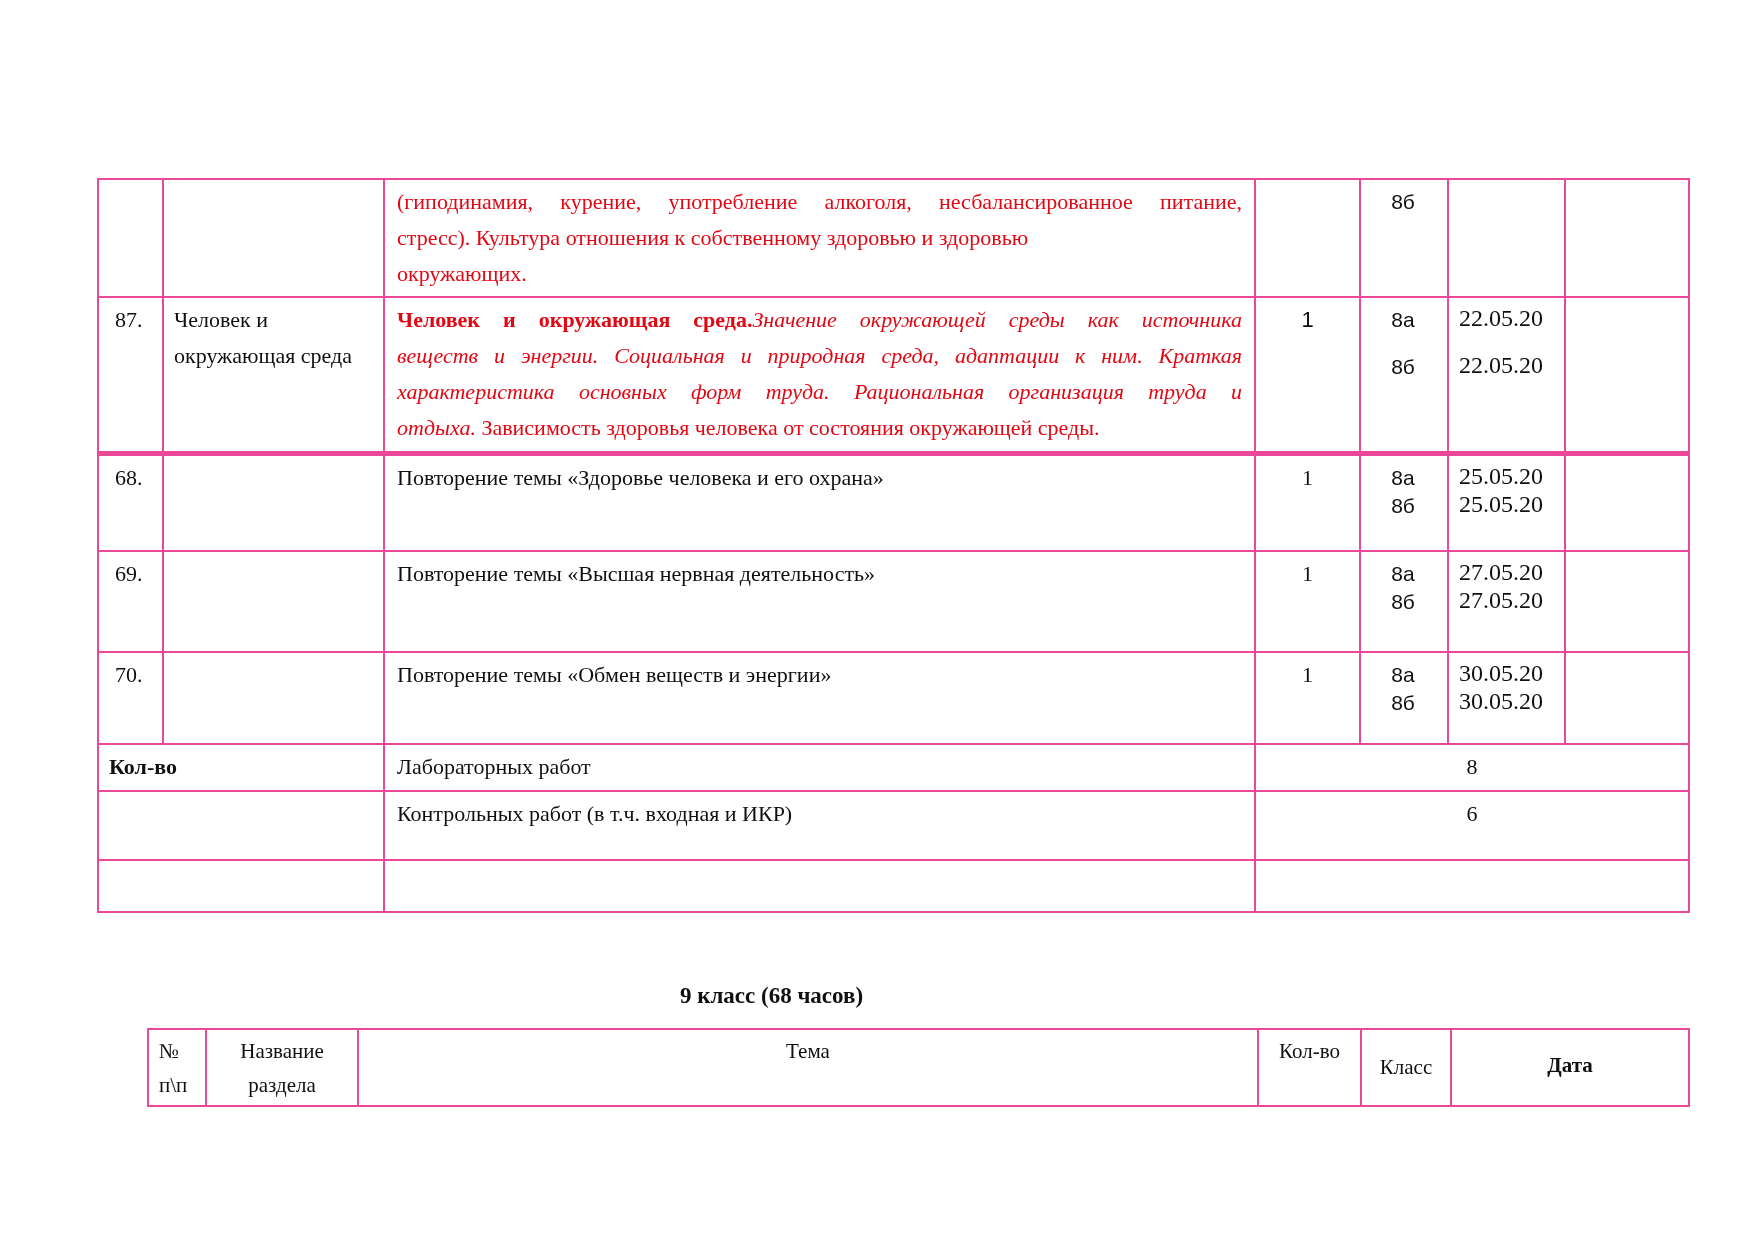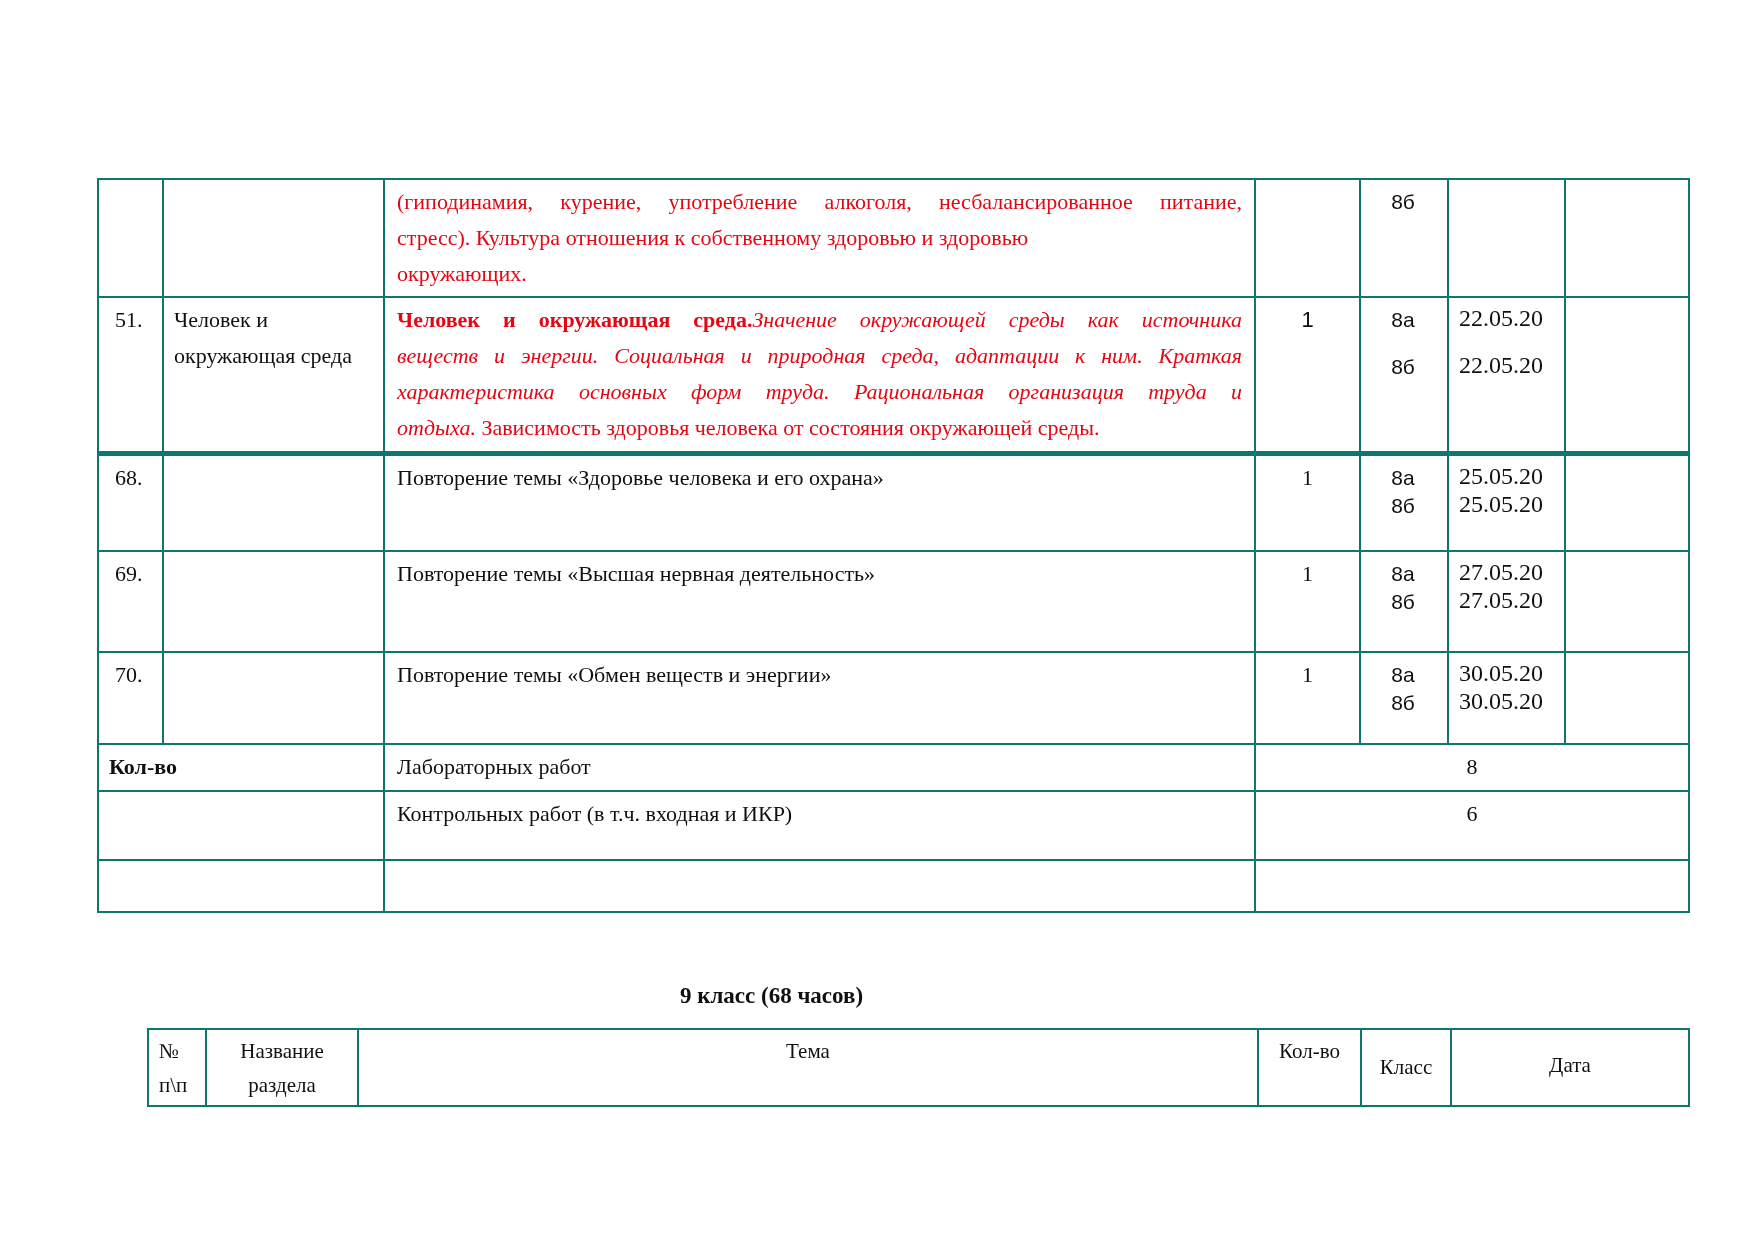--- a/index.html
+++ b/index.html
@@ -3,21 +3,21 @@
 <meta charset="utf-8">
 <style>
   html,body { margin:0; padding:0; background:#ffffff; }
   .page {
     position:relative; width:1755px; height:1240px; background:#ffffff;
     font-family:"Liberation Serif","DejaVu Serif",serif; color:#101010;
     overflow:hidden;
   }
   table { border-collapse:collapse; table-layout:fixed; }
   td {
-    border:2px solid #0f766e; vertical-align:top; padding:4px 10px 2px 10px;
+    border:2px solid #ec4899; vertical-align:top; padding:4px 10px 2px 10px;
     font-size:22px; line-height:36px; overflow:hidden;
   }
   .tbl-top { position:absolute; left:97px; top:178px; width:1591px; }
   .tbl-bottom { position:absolute; left:147px; top:1028px; width:1541px; }
   .num-cell { padding-left:16px; }
   .red { color:#e30613; }
   .bold { font-weight:bold; }
   .ital { font-style:italic; }
   .topic-cell { padding-left:12px; padding-right:12px; }
   .jline { text-align:justify; text-align-last:justify; }
@@ -29,21 +29,21 @@
   .gap-top { margin-top:19px; }
   .section-end td { border-bottom-width:5px; }
   .sum-label { font-weight:bold; }
   .sum-value { text-align:center; font-size:22px; }
   .title {
     position:absolute; left:84px; top:983px; width:1375px; text-align:center;
     font-size:23px; font-weight:bold;
   }
   .hdr { font-size:21px; line-height:34px; }
   .hdr-pad-mid { padding-top:20px; }
-  .hdr-pad-date { padding-top:18px; }
+  .hdr-pad-date { padding-top:18px;font-weight:bold; }
 </style>
 </head>
 <body>
 
 <div class="page">
 
   <table class="tbl-top">
     <colgroup>
       <col style="width:65px">
         <col style="width:221px">
@@ -65,21 +65,21 @@
       </td>
       <td class="hours-cell"></td>
       <td class="class-cell sans">
         <div>8б</div>
       </td>
       <td class="date-cell"></td>
       <td></td>
     </tr>
 
     <tr style="height:156px" class="section-end">
-      <td class="num-cell">51.</td>
+      <td class="num-cell">87.</td>
       <td>Человек и окружающая среда</td>
       <td class="topic-cell red">
         <div class="jline"><span class="bold">Человек и окружающая среда.</span><span class="ital">Значение окружающей среды как источника</span></div>
         <div class="jline ital">веществ и энергии. Социальная и природная среда, адаптации к ним. Краткая</div>
         <div class="jline ital">характеристика основных форм труда. Рациональная организация труда и</div>
         <div><span class="ital">отдыха.</span><span> Зависимость здоровья человека от состояния окружающей среды.</span></div>
       </td>
       <td class="hours-cell sans">1</td>
       <td class="class-cell sans">
         <div>8а</div>

